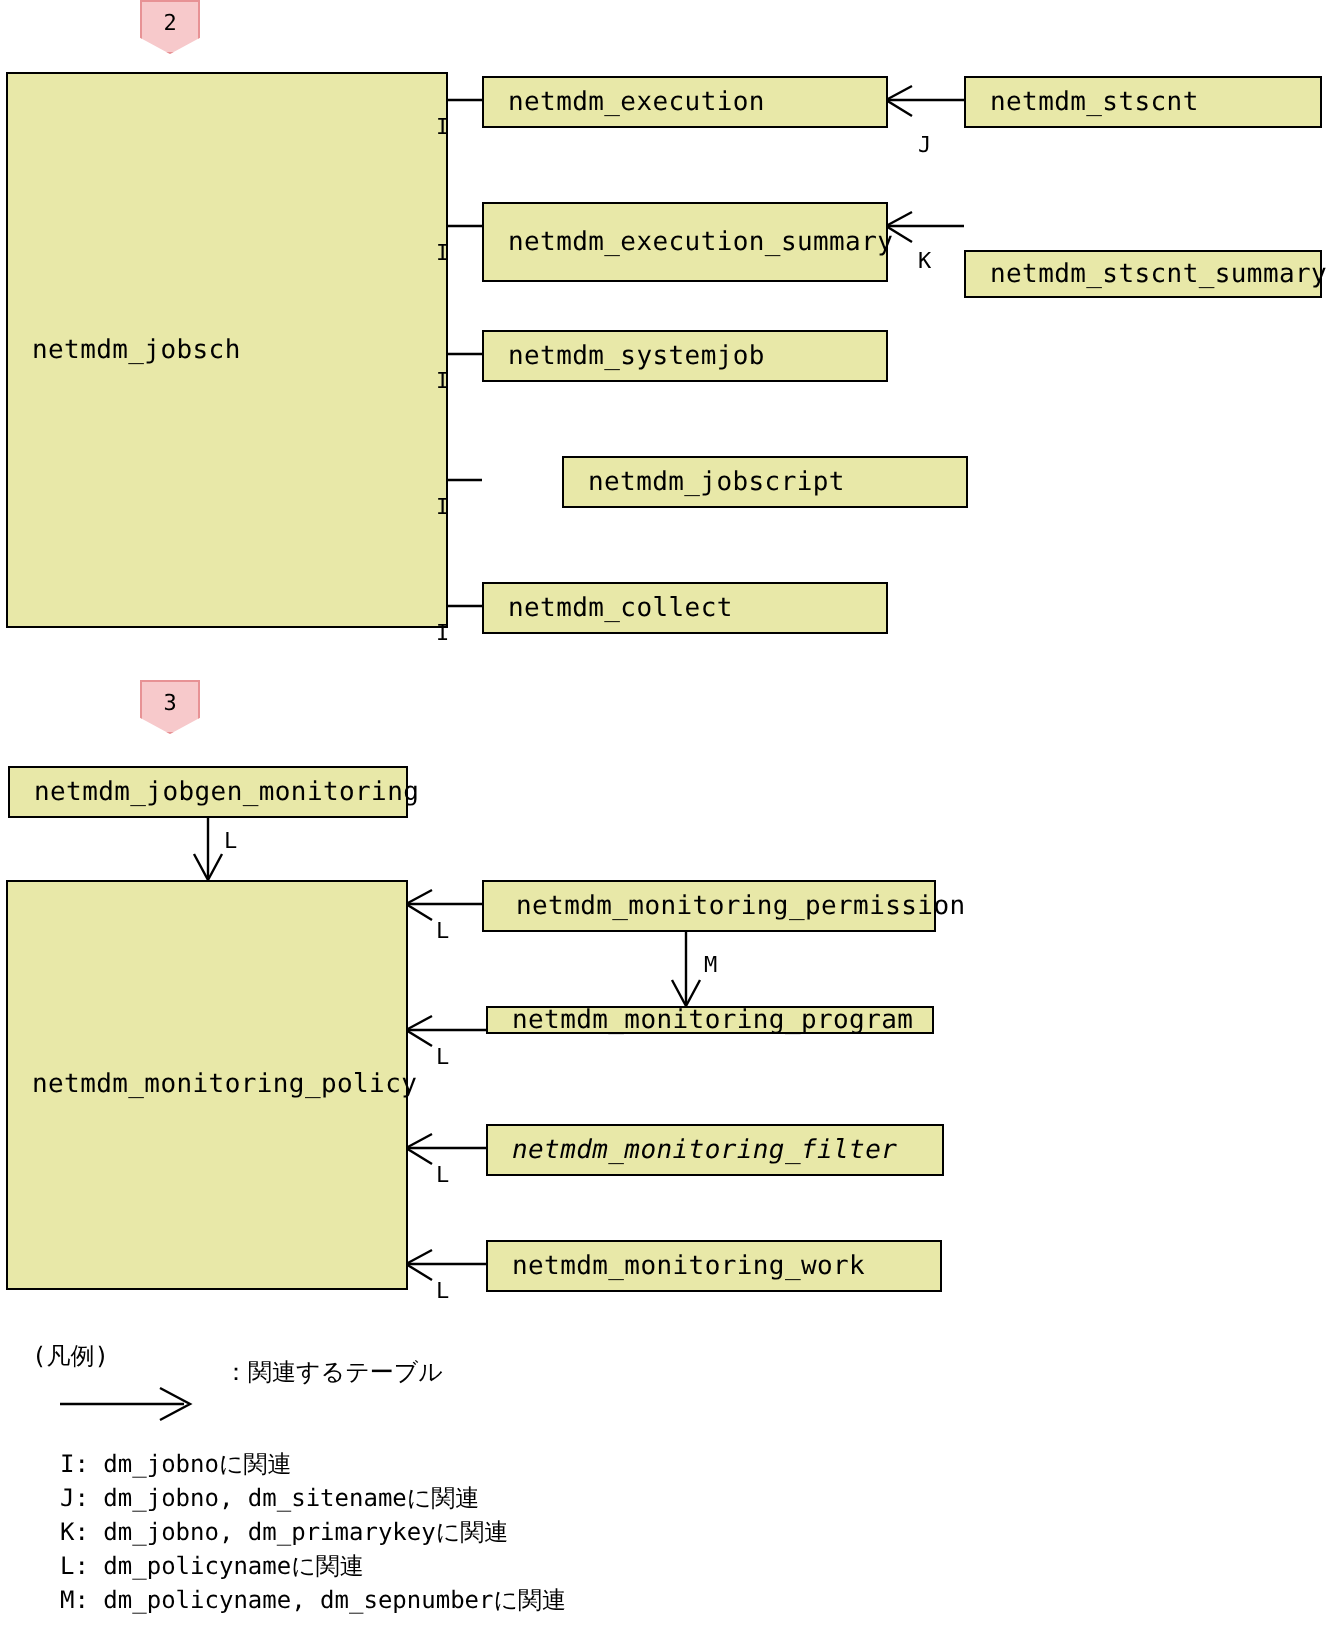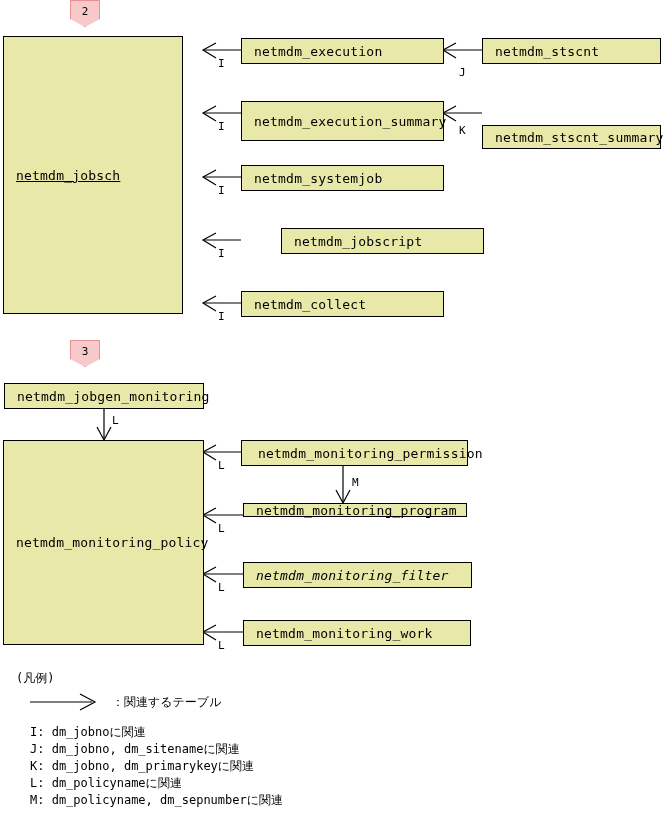--- a/index.html
+++ b/index.html
@@ -51,21 +51,21 @@
     color:#000;
   }
 
   
   .legend{position:absolute;left:0;top:660px;width:663px;}
   .legend-title{
     position:absolute;left:16px;top:12px;
     font-size:12px;line-height:1;
   }
   .legend-arrow-row{
-    position:absolute;left:30px;top:36px;
+    position:absolute;left:30px;top:20px;
     font-size:12px;line-height:1;
     display:flex;align-items:center;
   }
   .legend-arrow-row .txt{margin-left:10px;}
   .legend-lines{
     position:absolute;left:30px;top:64px;
     font-size:12px;
   }
   .legend-lines div{line-height:17px;white-space:pre;}
 </style>
@@ -116,21 +116,21 @@
       <line x1="343" y1="466" x2="343" y2="502"></line>
       <polyline points="336,490 343,503 350,490"></polyline>
 
       <line x1="30" y1="702" x2="92" y2="702"></line>
       <polyline points="80,694 95,702 80,710"></polyline>
     </g>
   </svg>
 
   <div class="badge" style="left:70px;top:0px;">2</div>
 
-  <div class="ebox tall" style="left:3px;top:36px;width:180px;height:278px;text-decoration:underline;">netmdm_jobsch</div>
+  <div class="ebox tall" style="left:3px;top:36px;width:221px;height:278px;">netmdm_jobsch</div>
 
   <div class="ebox" style="left:241px;top:38px;width:203px;height:26px;">netmdm_execution</div>
 
   <div class="ebox" style="left:241px;top:101px;width:203px;height:40px;">netmdm_execution_summary</div>
 
   <div class="ebox" style="left:241px;top:165px;width:203px;height:26px;">netmdm_systemjob</div>
 
   <div class="ebox" style="left:241px;top:228px;width:203px;height:26px;margin-left:40px;">netmdm_jobscript</div>
 
   <div class="ebox" style="left:241px;top:291px;width:203px;height:26px;">netmdm_collect</div>

